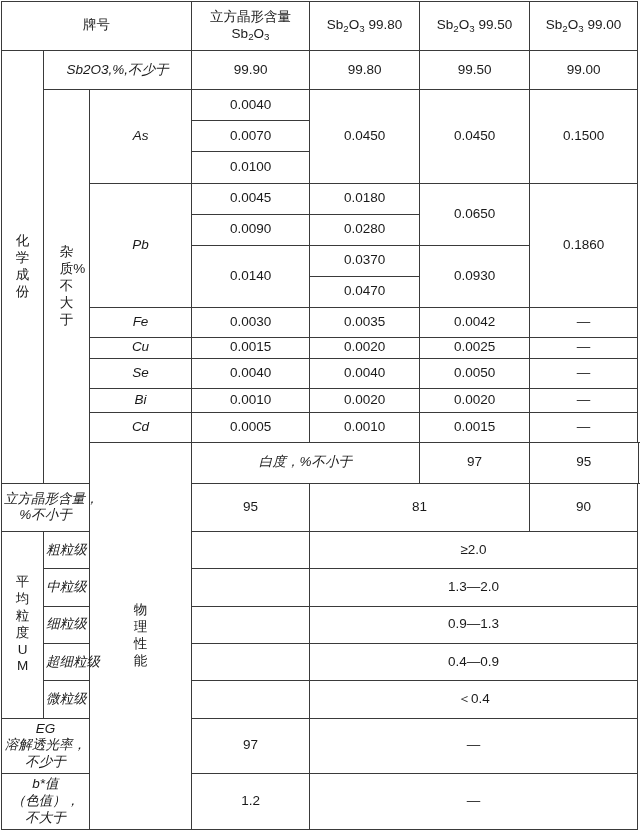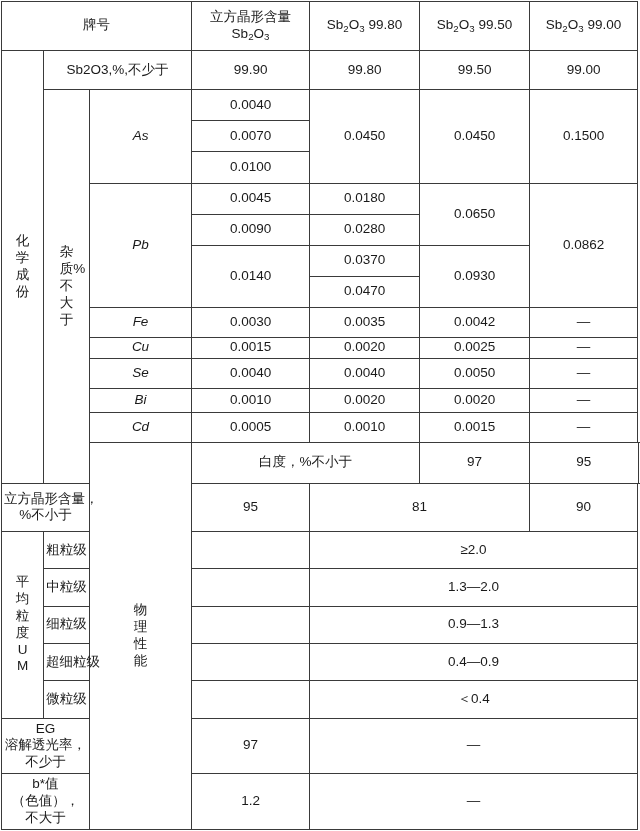--- a/index.html
+++ b/index.html
@@ -45,20 +45,21 @@
     white-space: normal;
   }
   td.hdr-main {
     font-size: 14.5px;
   }
   td.hdr-grade {
     font-size: 13px;
   }
   td.rowlabel {
     font-size: 14px;
+    font-style: italic;
   }
   td.elem {
     font-size: 13.5px;
     font-style: italic;
   }
   td.num {
     font-size: 13.5px;
   }
   td.dash {
     font-size: 14px;
@@ -123,21 +124,21 @@
     </tr>
     <tr style="height:30px">
       <td class="num">0.0100</td>
     </tr>
 
     <tr style="height:30px">
       <td class="elem" rowspan="4">Pb</td>
       <td class="num">0.0045</td>
       <td class="num">0.0180</td>
       <td class="num" rowspan="2">0.0650</td>
-      <td class="num" rowspan="4">0.0862</td>
+      <td class="num" rowspan="4">0.1860</td>
     </tr>
     <tr style="height:30px">
       <td class="num">0.0090</td>
       <td class="num">0.0280</td>
     </tr>
     <tr style="height:30px">
       <td class="num" rowspan="2">0.0140</td>
       <td class="num">0.0370</td>
       <td class="num" rowspan="2">0.0930</td>
     </tr>

